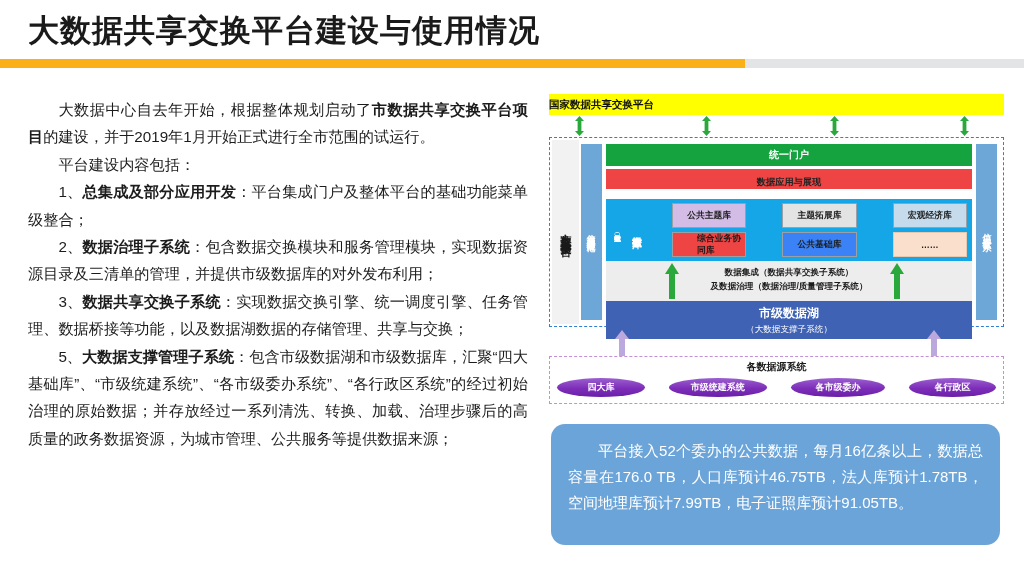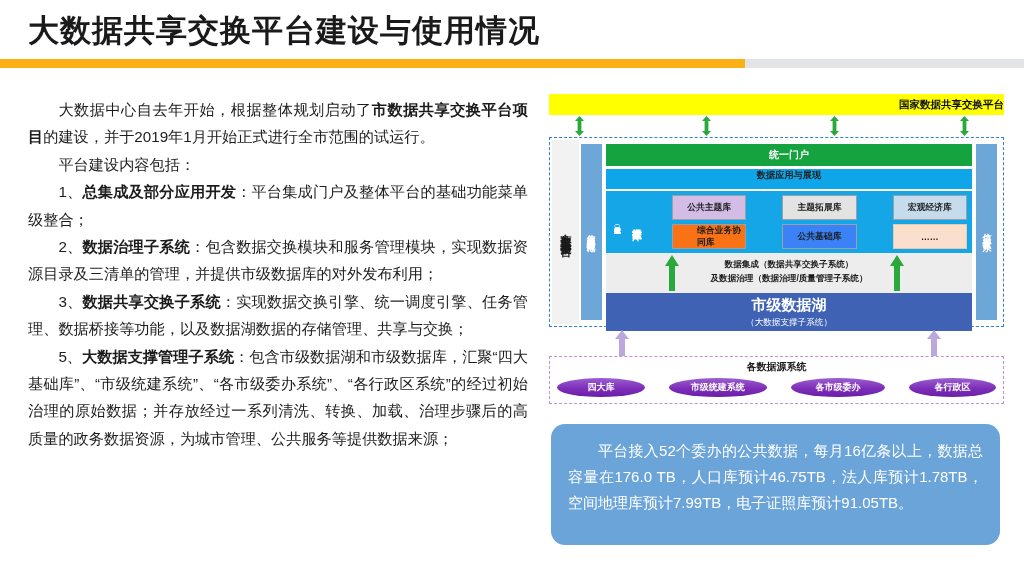--- a/index.html
+++ b/index.html
@@ -28,21 +28,21 @@
   }
   #body-text p{margin:0;}
   #body-text .ind{text-indent:2em;}
   #body-text b{font-weight:bold;}
   
   #diagram{
     position:absolute;left:549px;top:94px;width:455px;height:310px;
   }
   #nat-bar{
     position:absolute;left:0;top:0;width:455px;height:21px;background:#ffff00;
-    display:flex;align-items:center;justify-content:flex-end;
+    display:flex;align-items:center;justify-content:flex-start;
     font-size:10.5px;font-weight:bold;color:#111;
   }
   .arrow-row{position:absolute;top:22px;left:0;width:455px;height:20px;}
   .dbl-arrow{
     position:absolute;width:11px;height:20px;top:0;
   }
   .dbl-arrow svg{display:block;}
   #plat-box{
     position:absolute;left:0;top:43px;width:455px;height:190px;
     border:1.6px dashed #2f7fd6;background:#ffffff;box-sizing:border-box;
@@ -71,22 +71,22 @@
     writing-mode:vertical-rl;font-size:9px;font-weight:bold;color:#fff;letter-spacing:2px;
   }
   #inner-col{
     position:absolute;left:56px;right:31px;top:6px;bottom:6px;
   }
   #portal-bar{
     height:22px;background:#14a33f;color:#fff;font-size:10px;font-weight:bold;
     display:flex;align-items:center;justify-content:center;margin-bottom:3px;
   }
   #app-bar{
-    height:20px;background:#0ea5e9;color:#222;font-size:9.2px;font-weight:bold;
-    display:flex;align-items:flex-start;justify-content:center;margin-bottom:2px;
+    height:20px;background:#ef4444;color:#222;font-size:9.2px;font-weight:bold;
+    display:flex;align-items:flex-end;justify-content:center;margin-bottom:10px;
   }
   #db-region{
     height:62px;background:#15a6e8;position:relative;padding:4px 5px 4px 0;box-sizing:border-box;
   }
   #db-sub-label{
     position:absolute;left:3px;top:4px;bottom:4px;width:17px;
     display:flex;align-items:center;justify-content:center;
   }
   #db-sub-label span{
     writing-mode:vertical-rl;font-size:6.4px;font-weight:bold;color:#ffffff;line-height:8px;
@@ -113,21 +113,21 @@
   }
   #integ-text{
     position:absolute;left:0;right:0;top:4px;text-align:center;
     font-size:8.6px;font-weight:bold;color:#1c1c1c;line-height:14px;
   }
   .up-arrow-g{position:absolute;top:2px;width:16px;height:36px;}
   #lake-box{
     height:38px;background:#3f62b4;display:flex;flex-direction:column;
     align-items:center;justify-content:center;color:#fff;
   }
-  #lake-t1{font-size:15px;font-weight:bold;}
+  #lake-t1{font-size:12px;font-weight:bold;}
   #lake-t2{font-size:8.6px;margin-top:2px;}
   #exch-zone{
     position:absolute;left:0;top:236px;width:455px;height:26px;
   }
   #exch-text{
     position:absolute;left:0;right:0;top:6px;text-align:center;
     font-size:9px;font-weight:bold;color:#1c1c1c;
   }
   .up-arrow-p{position:absolute;top:0;width:16px;height:26px;}
   #src-box{
@@ -231,21 +231,21 @@
         <div id="db-grid">
           <div class="db-box" style="background:#d3bde6;">
               <span>公共主题库</span>
             </div>
           <div class="db-box" style="background:#e3e3e3;">
               <span>主题拓展库</span>
             </div>
           <div class="db-box" style="background:#c6dcec;">
               <span>宏观经济库</span>
             </div>
-          <div class="db-box" style="background:#f97316;padding-left:24px;">
+          <div class="db-box" style="background:#ef4444;padding-left:24px;">
               <span>综合业务协同库</span>
             </div>
           <div class="db-box" style="background:#3b82f6;">
               <span>公共基础库</span>
             </div>
           <div class="db-box" style="background:#fae0cc;border-color:#e8c9ae;">
               <span>……</span>
             </div>
         </div>
       </div>

